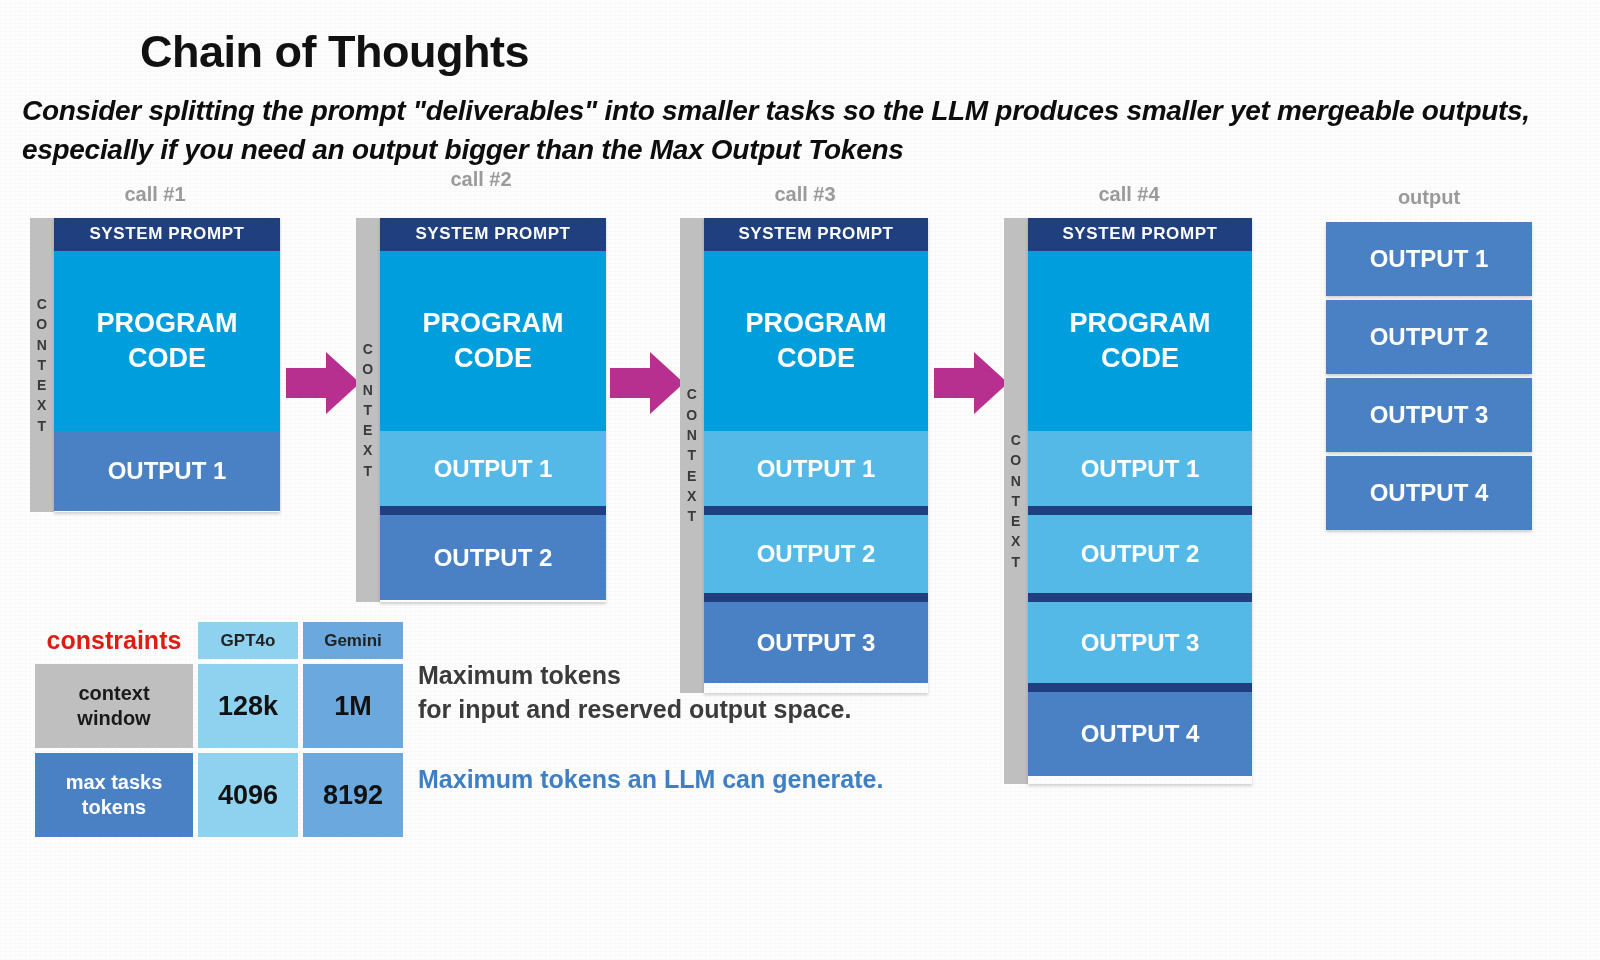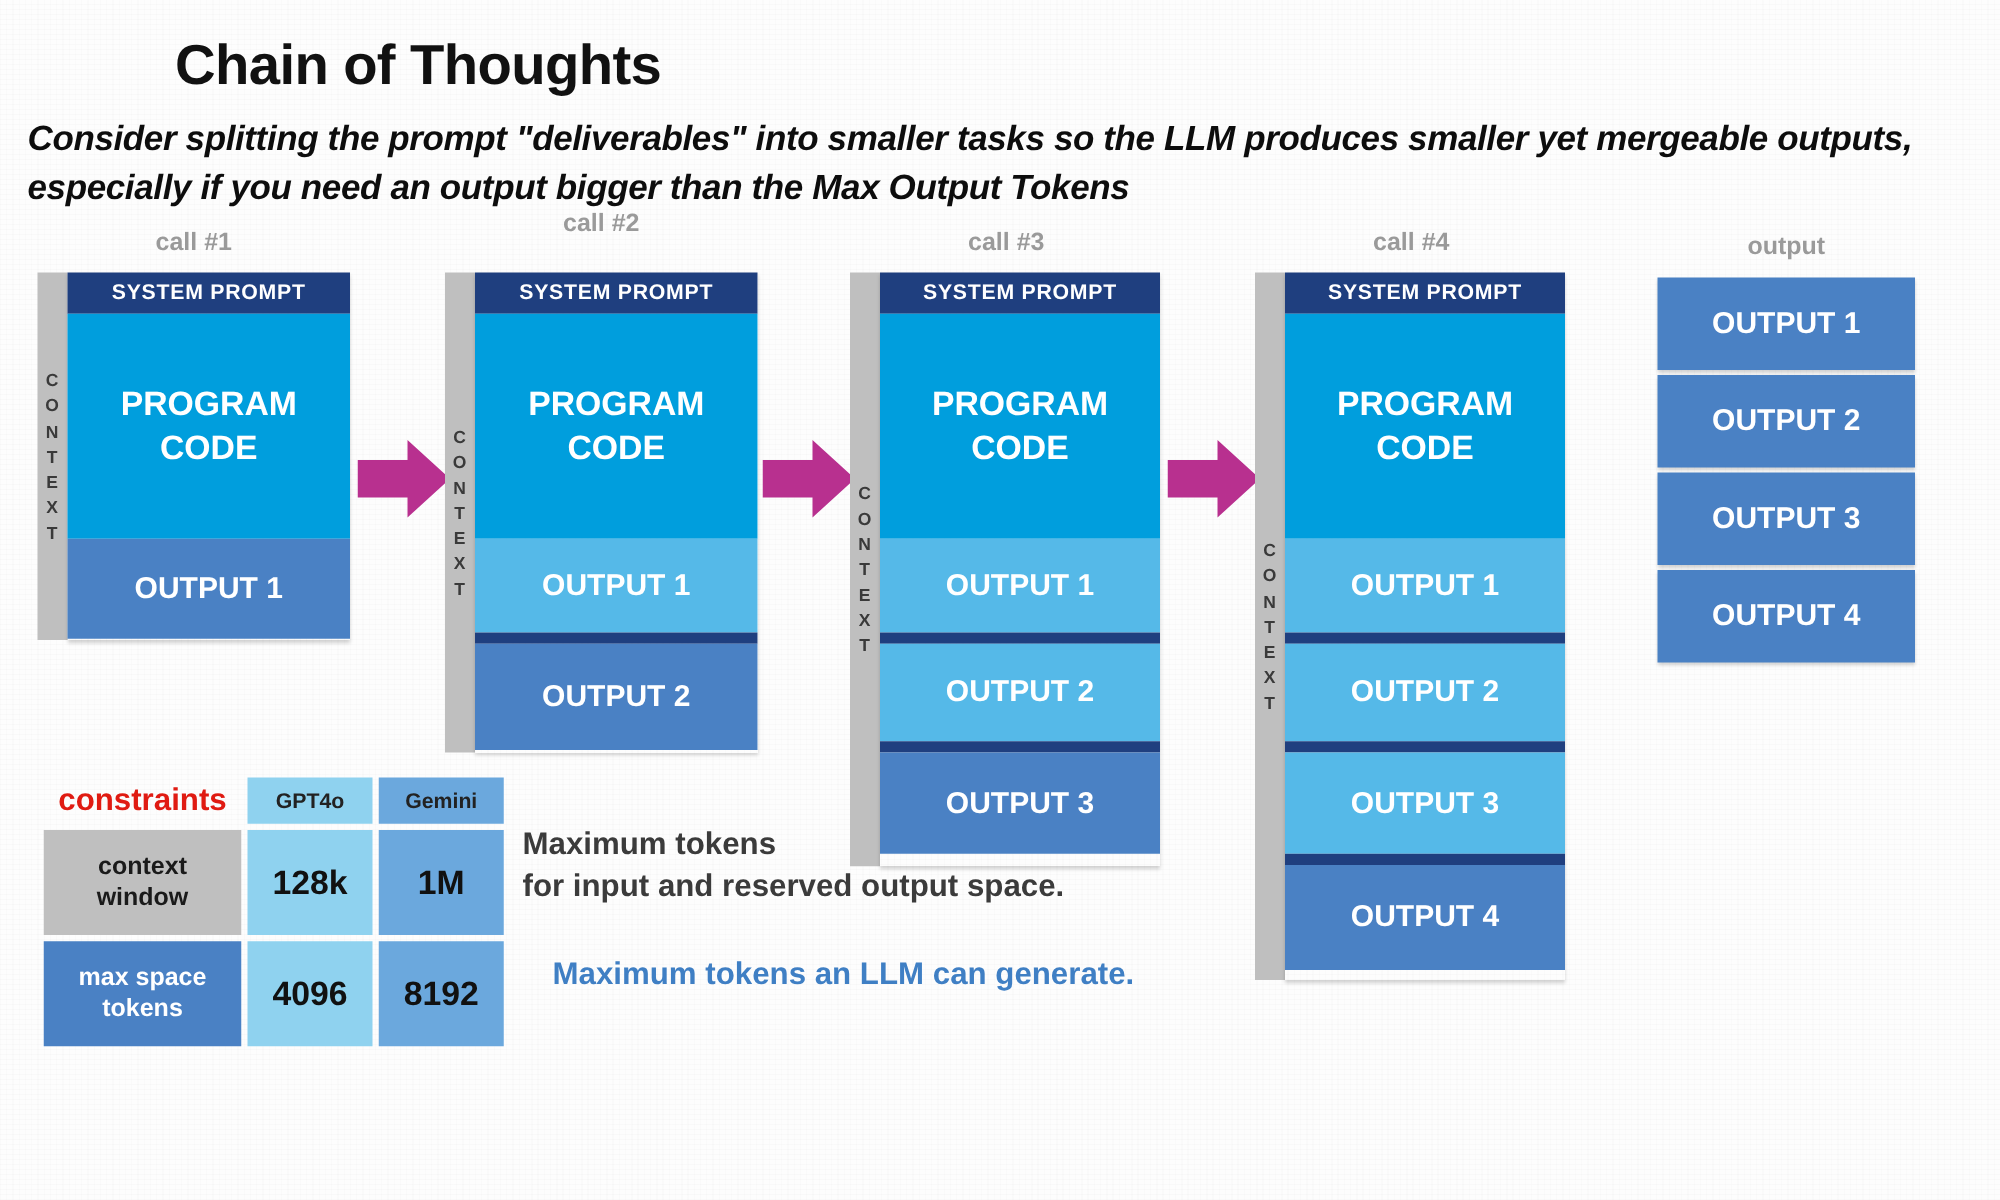--- a/index.html
+++ b/index.html
@@ -206,21 +206,21 @@
   .val-gem { background: #6ba8dd; }
 
   
   .annot {
     position: absolute;
     font-size: 25px;
     font-weight: bold;
     line-height: 1.36;
   }
   #annot-1 { left: 418px; top: 658px; color: #3b3b3b; width: 520px; }
-  #annot-2 { left: 442px; top: 762px; color: #3f7fc4; width: 580px; }
+  #annot-2 { left: 418px; top: 762px; color: #3f7fc4; width: 580px; }
 </style>
 </head>
 <body>
 
 <div id="slide">
 
   <div id="subtitle">Consider splitting the prompt "deliverables" into smaller tasks so the LLM produces smaller yet mergeable outputs, especially if you need an output bigger than the Max Output Tokens</div>
   <div id="title">Chain of Thoughts</div>
 
   <div class="call-label" style="left:30px;top:183px;width:250px;">call #1</div>
@@ -350,21 +350,21 @@
         <td class="hdr-cell hdr-gpt">GPT4o</td>
         <td class="hdr-cell hdr-gem">Gemini</td>
       </tr>
       <tr>
         <td class="row-lbl lbl-gray" style="white-space:pre-line;">context
 window</td>
         <td class="val-cell val-gpt">128k</td>
         <td class="val-cell val-gem">1M</td>
       </tr>
       <tr>
-        <td class="row-lbl lbl-blue" style="white-space:pre-line;">max space
+        <td class="row-lbl lbl-blue" style="white-space:pre-line;">max tasks
 tokens</td>
         <td class="val-cell val-gpt">4096</td>
         <td class="val-cell val-gem">8192</td>
       </tr>
     </tbody>
       </table>
   </div>
 
   <div class="annot" id="annot-1" style="white-space:pre-line;">Maximum tokens
 for input and reserved output space.</div>

